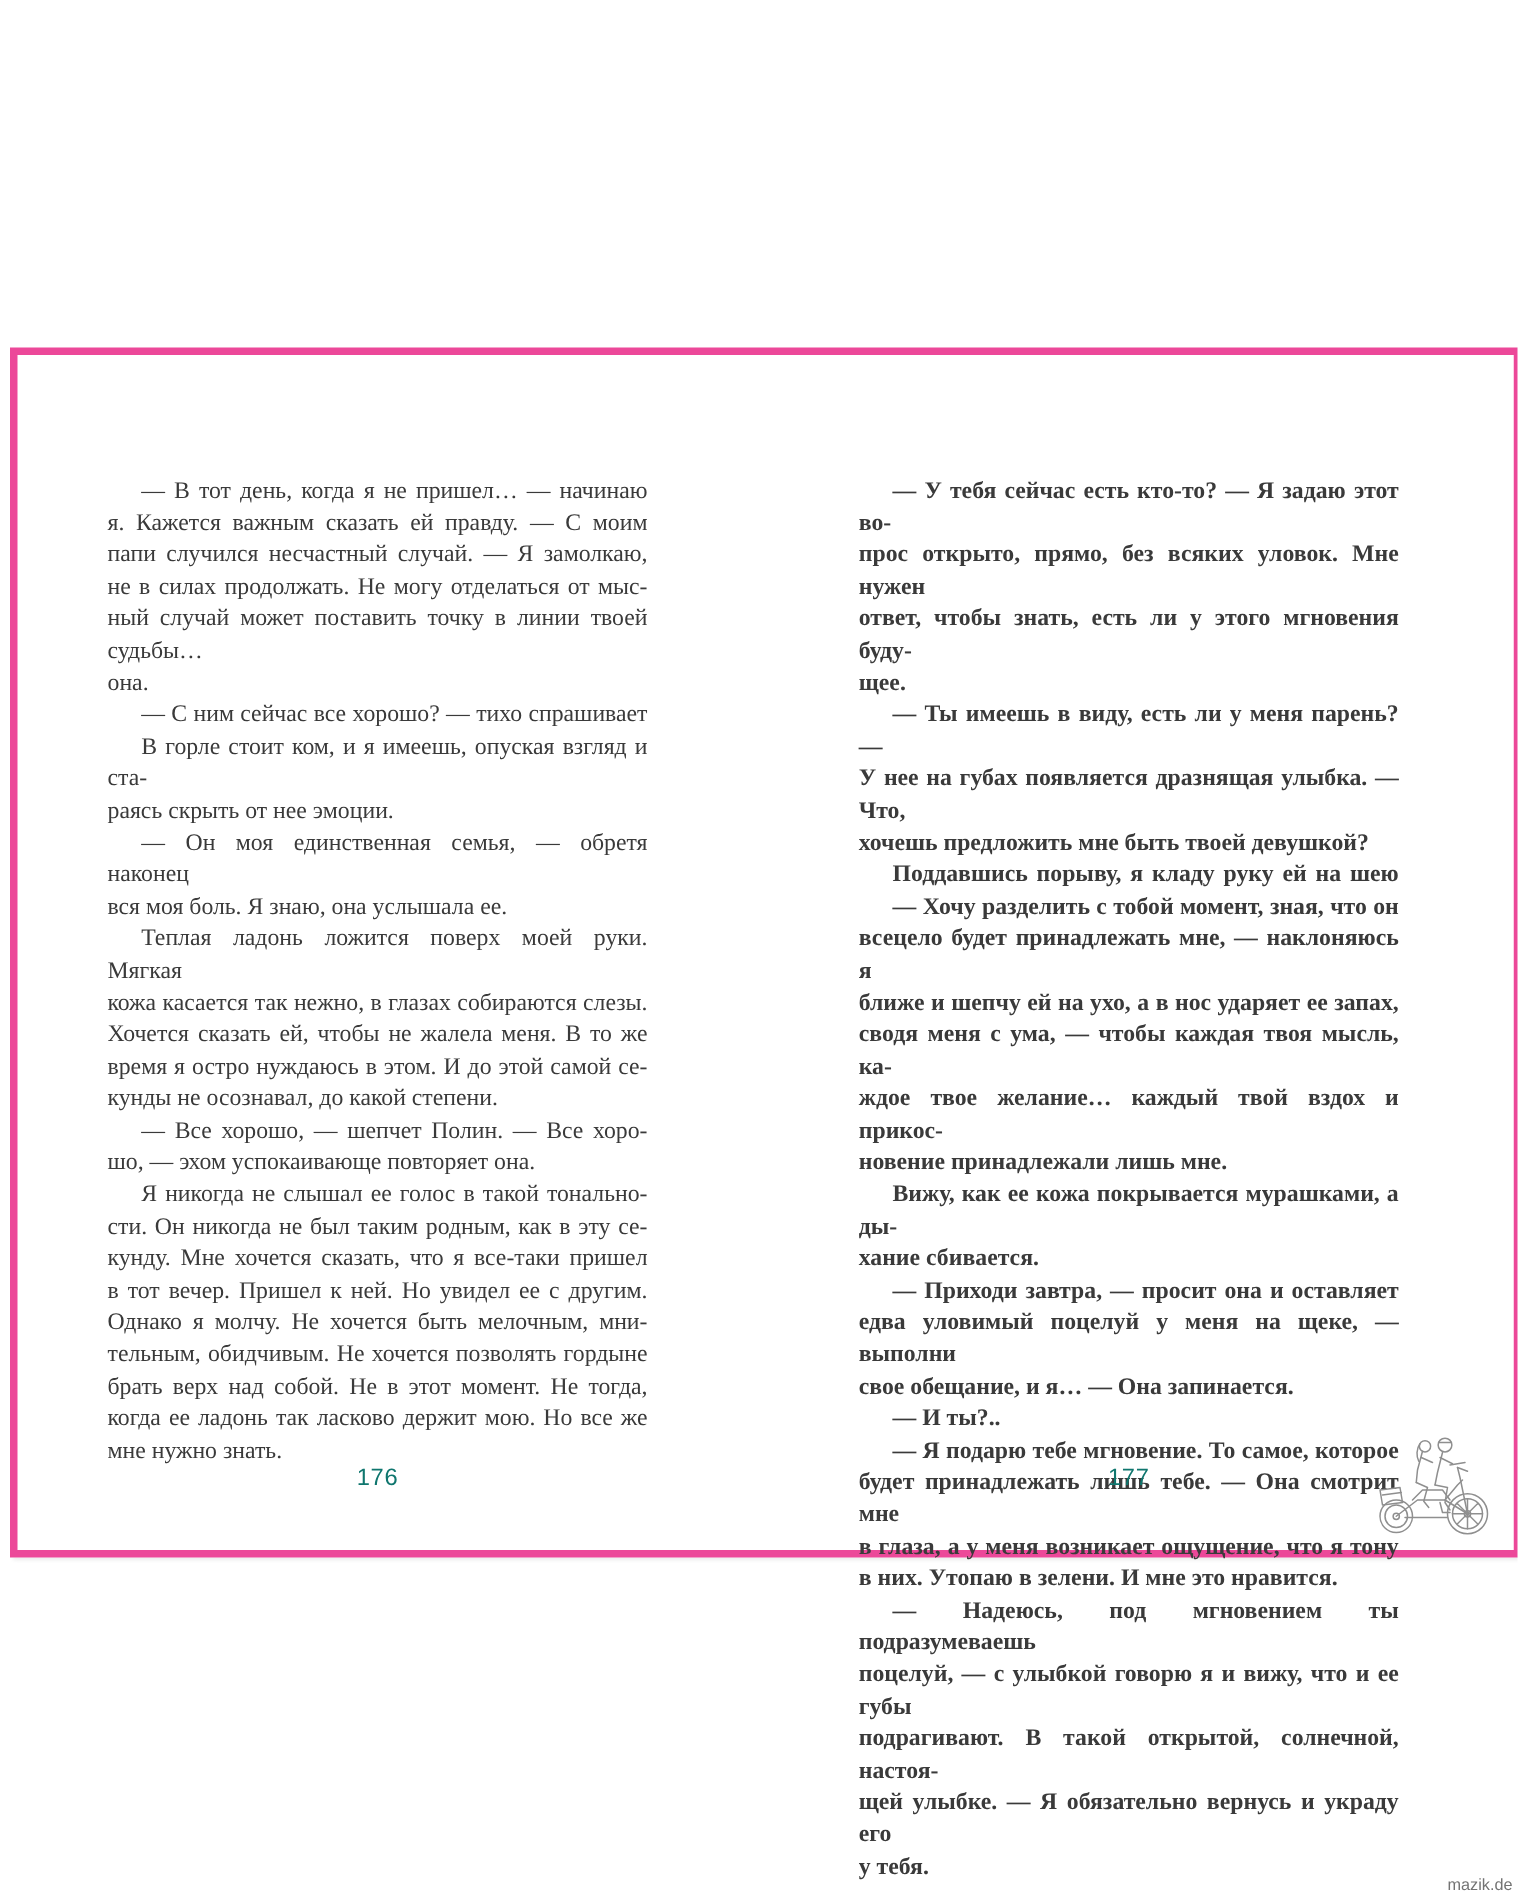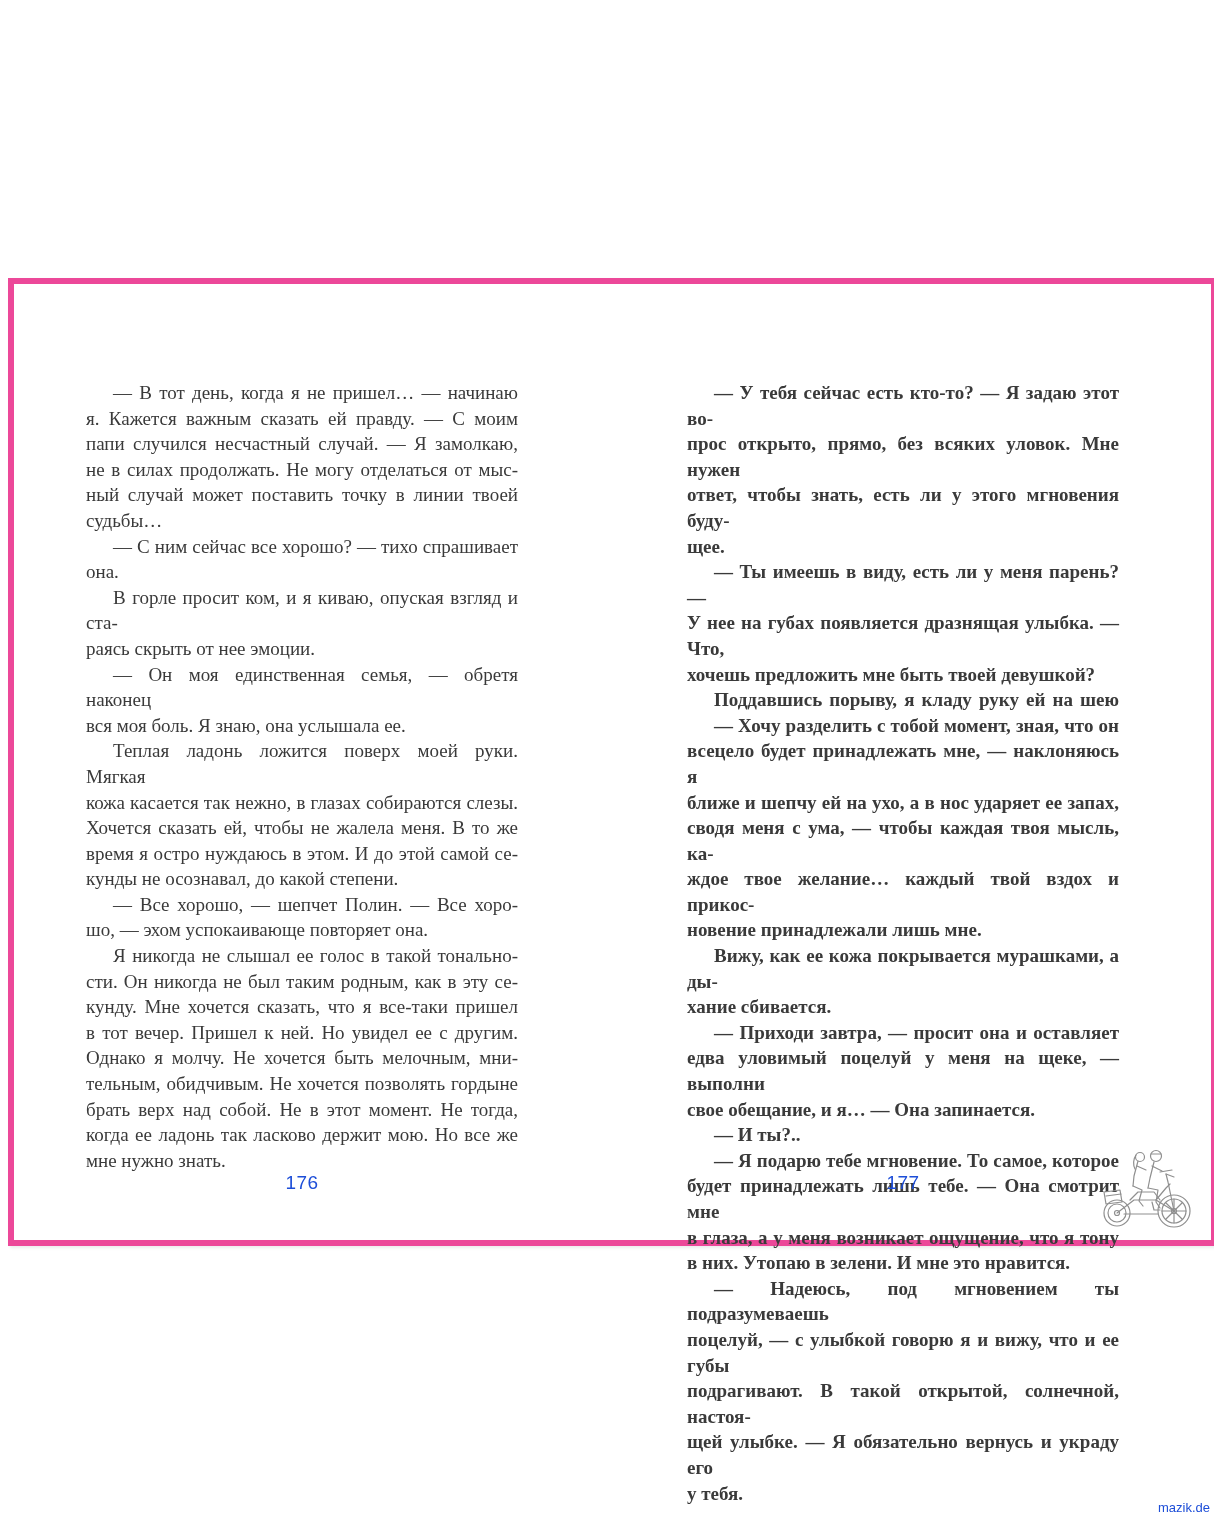--- a/index.html
+++ b/index.html
@@ -17,52 +17,52 @@
     color:#3a3a3a;font-size:19px;line-height:25.6px;
   }
   #text-left{left:72px;}
   #text-right{left:673px;font-weight:bold;}
   .para{margin:0;}
   .line{text-align:justify;text-align-last:justify;white-space:normal;}
   .line.last{text-align-last:left;}
   .line.first{text-indent:27px;}
   .page-number{
     position:absolute;top:888px;width:432px;text-align:center;
-    font-family:"Liberation Sans",sans-serif;font-size:19px;color:#1d4ed8;
+    font-family:"Liberation Sans",sans-serif;font-size:19px;color:#0f766e;
     letter-spacing:0.5px;
   }
   #pn-left{left:72px;}
   #pn-right{left:673px;}
   .moto{position:absolute;left:1086px;top:860px;width:100px;height:88px;}
   .moto svg{display:block;}
   .watermark{
     position:absolute;right:4px;bottom:3px;
-    font-family:"Liberation Sans",sans-serif;font-size:13px;color:#1d4ed8;
+    font-family:"Liberation Sans",sans-serif;font-size:13px;color:#737373;
   }
 </style>
 </head>
 <body>
 
 <div class="spread">
 
   <div id="text-left" class="text-block">
       <div class="para">
         <div class="line first">— В тот день, когда я не пришел… — начинаю</div>
         <div class="line">я. Кажется важным сказать ей правду. — С моим</div>
         <div class="line">папи случился несчастный случай. — Я замолкаю,</div>
         <div class="line">не в силах продолжать. Не могу отделаться от мыс-</div>
         <div class="line">ный случай может поставить точку в линии твоей</div>
         <div class="line last">судьбы…</div>
       </div>
       <div class="para">
+        <div class="line last">она.</div>
         <div class="line first">— С ним сейчас все хорошо? — тихо спрашивает</div>
-        <div class="line last">она.</div>
       </div>
       <div class="para">
-        <div class="line first">В горле просит ком, и я киваю, опуская взгляд и ста-</div>
+        <div class="line first">В горле стоит ком, и я имеешь, опуская взгляд и ста-</div>
         <div class="line last">раясь скрыть от нее эмоции.</div>
       </div>
       <div class="para">
         <div class="line first">— Он моя единственная семья, — обретя наконец</div>
         <div class="line last">вся моя боль. Я знаю, она услышала ее.</div>
       </div>
       <div class="para">
         <div class="line first">Теплая ладонь ложится поверх моей руки. Мягкая</div>
         <div class="line">кожа касается так нежно, в глазах собираются слезы.</div>
         <div class="line">Хочется сказать ей, чтобы не жалела меня. В то же</div>

